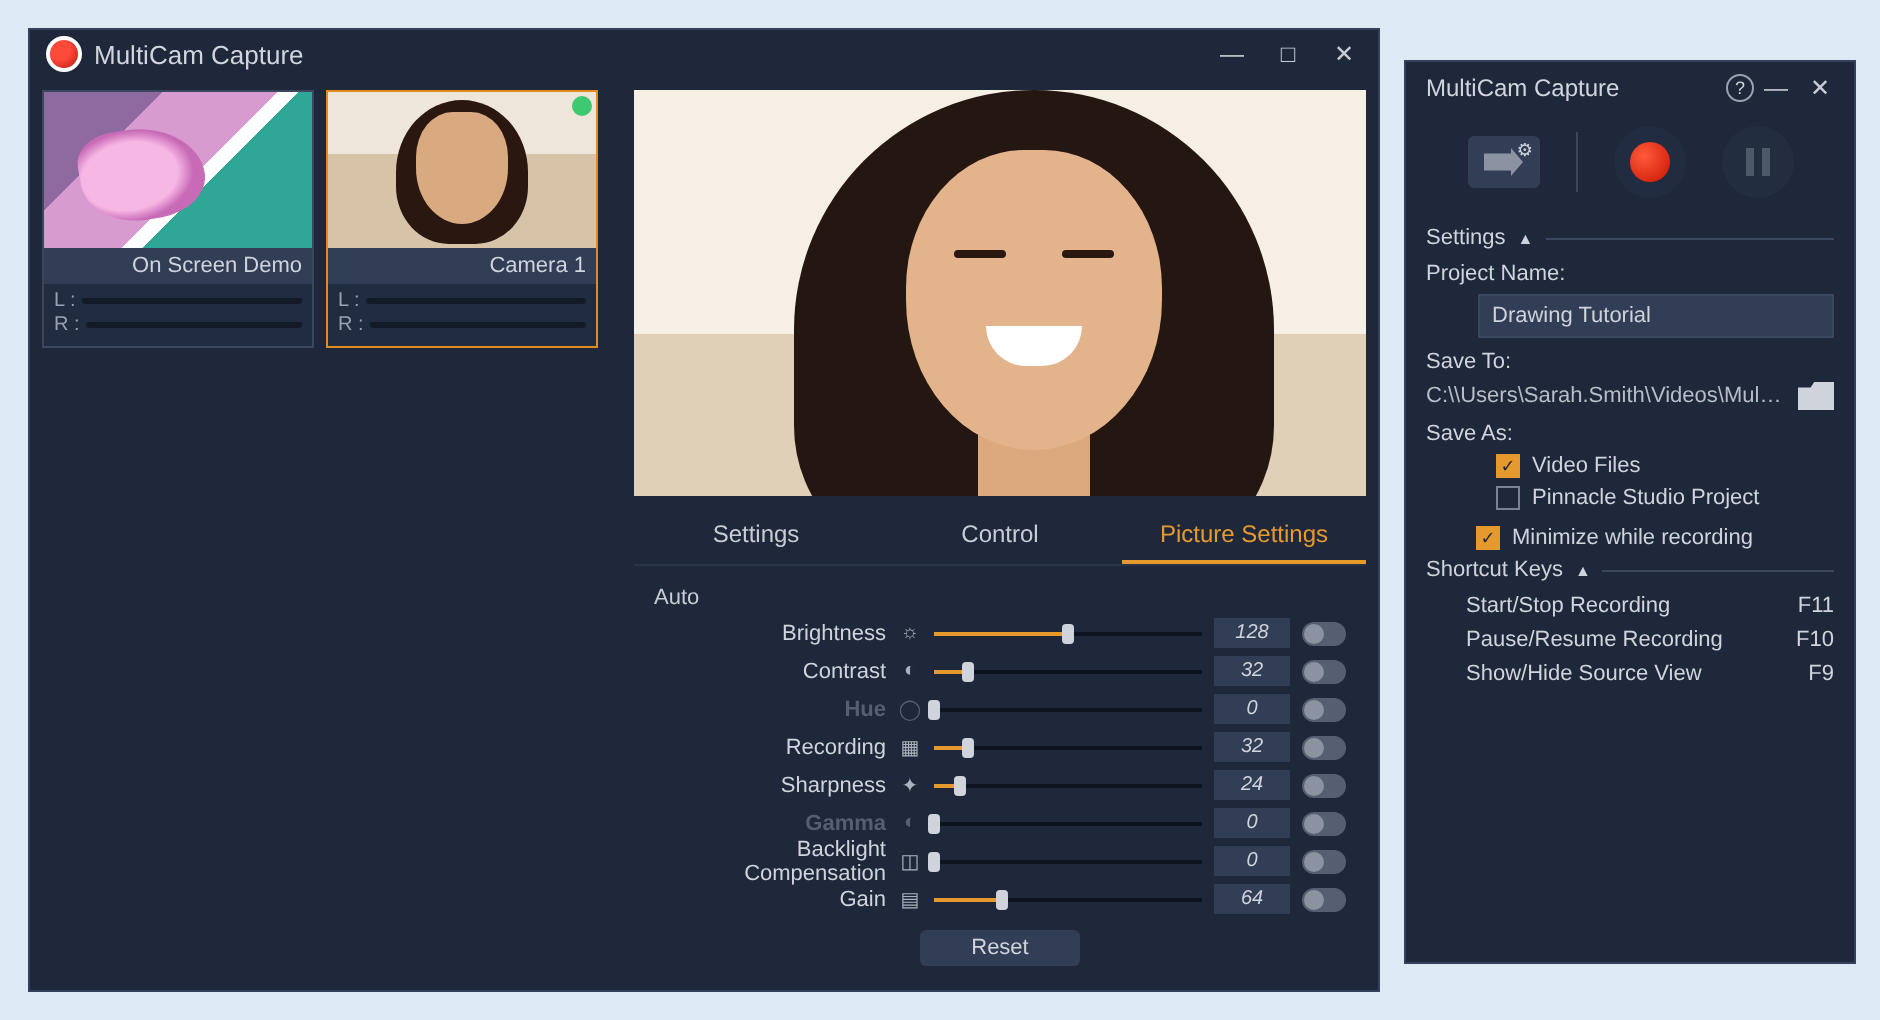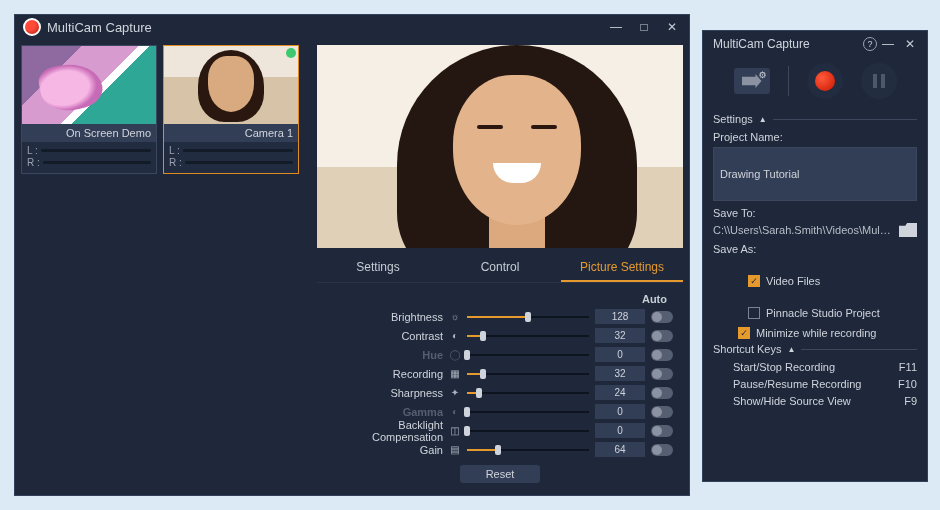--- a/index.html
+++ b/index.html
@@ -138,21 +138,21 @@
 
   
   .tabs { display: flex; margin-top: 6px; border-bottom:1px solid #2a3448;}
   .tab {
     flex:1; text-align:center; padding:6px 0; font-size:12px;
     color:#c8ccd4;
   }
   .tab.active { color:#e69a2e; border-bottom:2px solid #e69a2e; }
 
   .settings-panel { padding: 8px 10px 6px; }
-  .auto-label { text-align:right; font-size:11px; color:#c8ccd4; padding:2px 6px 2px 0;font-weight:bold;}
+  .auto-label { text-align:left; font-size:11px; color:#c8ccd4; padding:2px 6px 2px 0;}
   .srow {
     display:flex; align-items:center; gap:6px; height:19px;
   }
   .srow .lbl { width:116px; text-align:right; font-size:11px; }
   .srow.disabled .lbl { color:#565f72;font-weight:bold; }
   .srow .ico { width:12px; height:12px; display:flex; align-items:center; justify-content:center; font-size:10px; color:#aab0bc;}
   .srow.disabled .ico{ color:#565f72;}
   .slider {
     flex:1; height:14px; position:relative;
   }
@@ -161,23 +161,24 @@
   }
   .slider .fill {
     position:absolute; left:0; top:6px; height:2px; background:#e69a2e;
   }
   .slider .knob {
     position:absolute; top:2px; width:6px; height:10px;
     background:#cfd3db; border-radius:2px;
   }
   .srow.disabled .slider .fill{ background:#565f72;}
   .valbox {
-    width:50px; height:15px; background:#323e56;
+    width:38px; height:15px; background:#323e56;
     font-size:10px; display:flex; align-items:center; justify-content:center;
     color:#cfd3db;
+    font-style:italic;
   }
   .toggle {
     width:22px; height:12px; border-radius:6px; background:#565f72; position:relative;
   }
   .toggle::after{
     content:''; position:absolute; width:10px; height:10px; border-radius:50%;
     background:#8b92a2; top:1px; left:1px;
   }
   .toggle.on { background:#35c060; }
   .toggle.on::after{ background:#fff; left:11px; }
@@ -231,29 +232,29 @@
   .section-hdr {
     display:flex; align-items:center; gap:6px;
     font-size:11px; color:#cfd3db; margin:4px 10px 6px;
   }
   .section-hdr .line{ flex:1; height:1px; background:#3a475e;}
   .section-hdr .arw{ font-size:8px;}
 
   .side-body { padding: 0 10px; font-size:11px;}
   .field-lbl { margin:6px 0 4px; }
   .text-input {
-    background:#323e56; padding:20px 6px; font-size:11px;
-    border:1px solid #3a475e; color:#cfd3db;
+    background:#323e56; padding:4px 6px; font-size:11px;
+    border:1px solid #3a475e; color:#cfd3db;margin-left:26px;
   }
   .path-row { display:flex; align-items:center; gap:6px;}
   .path-row .path{ flex:1; overflow:hidden; white-space:nowrap; text-overflow:ellipsis; font-size:11px; color:#b8bdc8;}
   .folder-btn { width:18px; height:14px; background:#cfd3db;
     clip-path: polygon(0 20%, 35% 20%, 45% 0, 100% 0, 100% 100%, 0 100%);
   }
-  .chk-row { display:flex; align-items:flex-start; gap:6px; margin:20px 0 4px 10px;padding-left:25px;}
+  .chk-row { display:flex; align-items:flex-start; gap:6px; margin:4px 0 4px 10px;padding-left:25px;}
   .chk-row.top{ margin-left:0; margin-top:8px;}
   .chkbox {
     width:12px; height:12px; border:1px solid #7a8296;
     display:flex; align-items:center; justify-content:center;
   }
   .chkbox.checked { background:#e69a2e; border-color:#e69a2e;}
   .chkbox.checked::after{
     content:'✓'; font-size:9px; color:#1e283a; line-height:1;
   }
   .shortcut-row {

